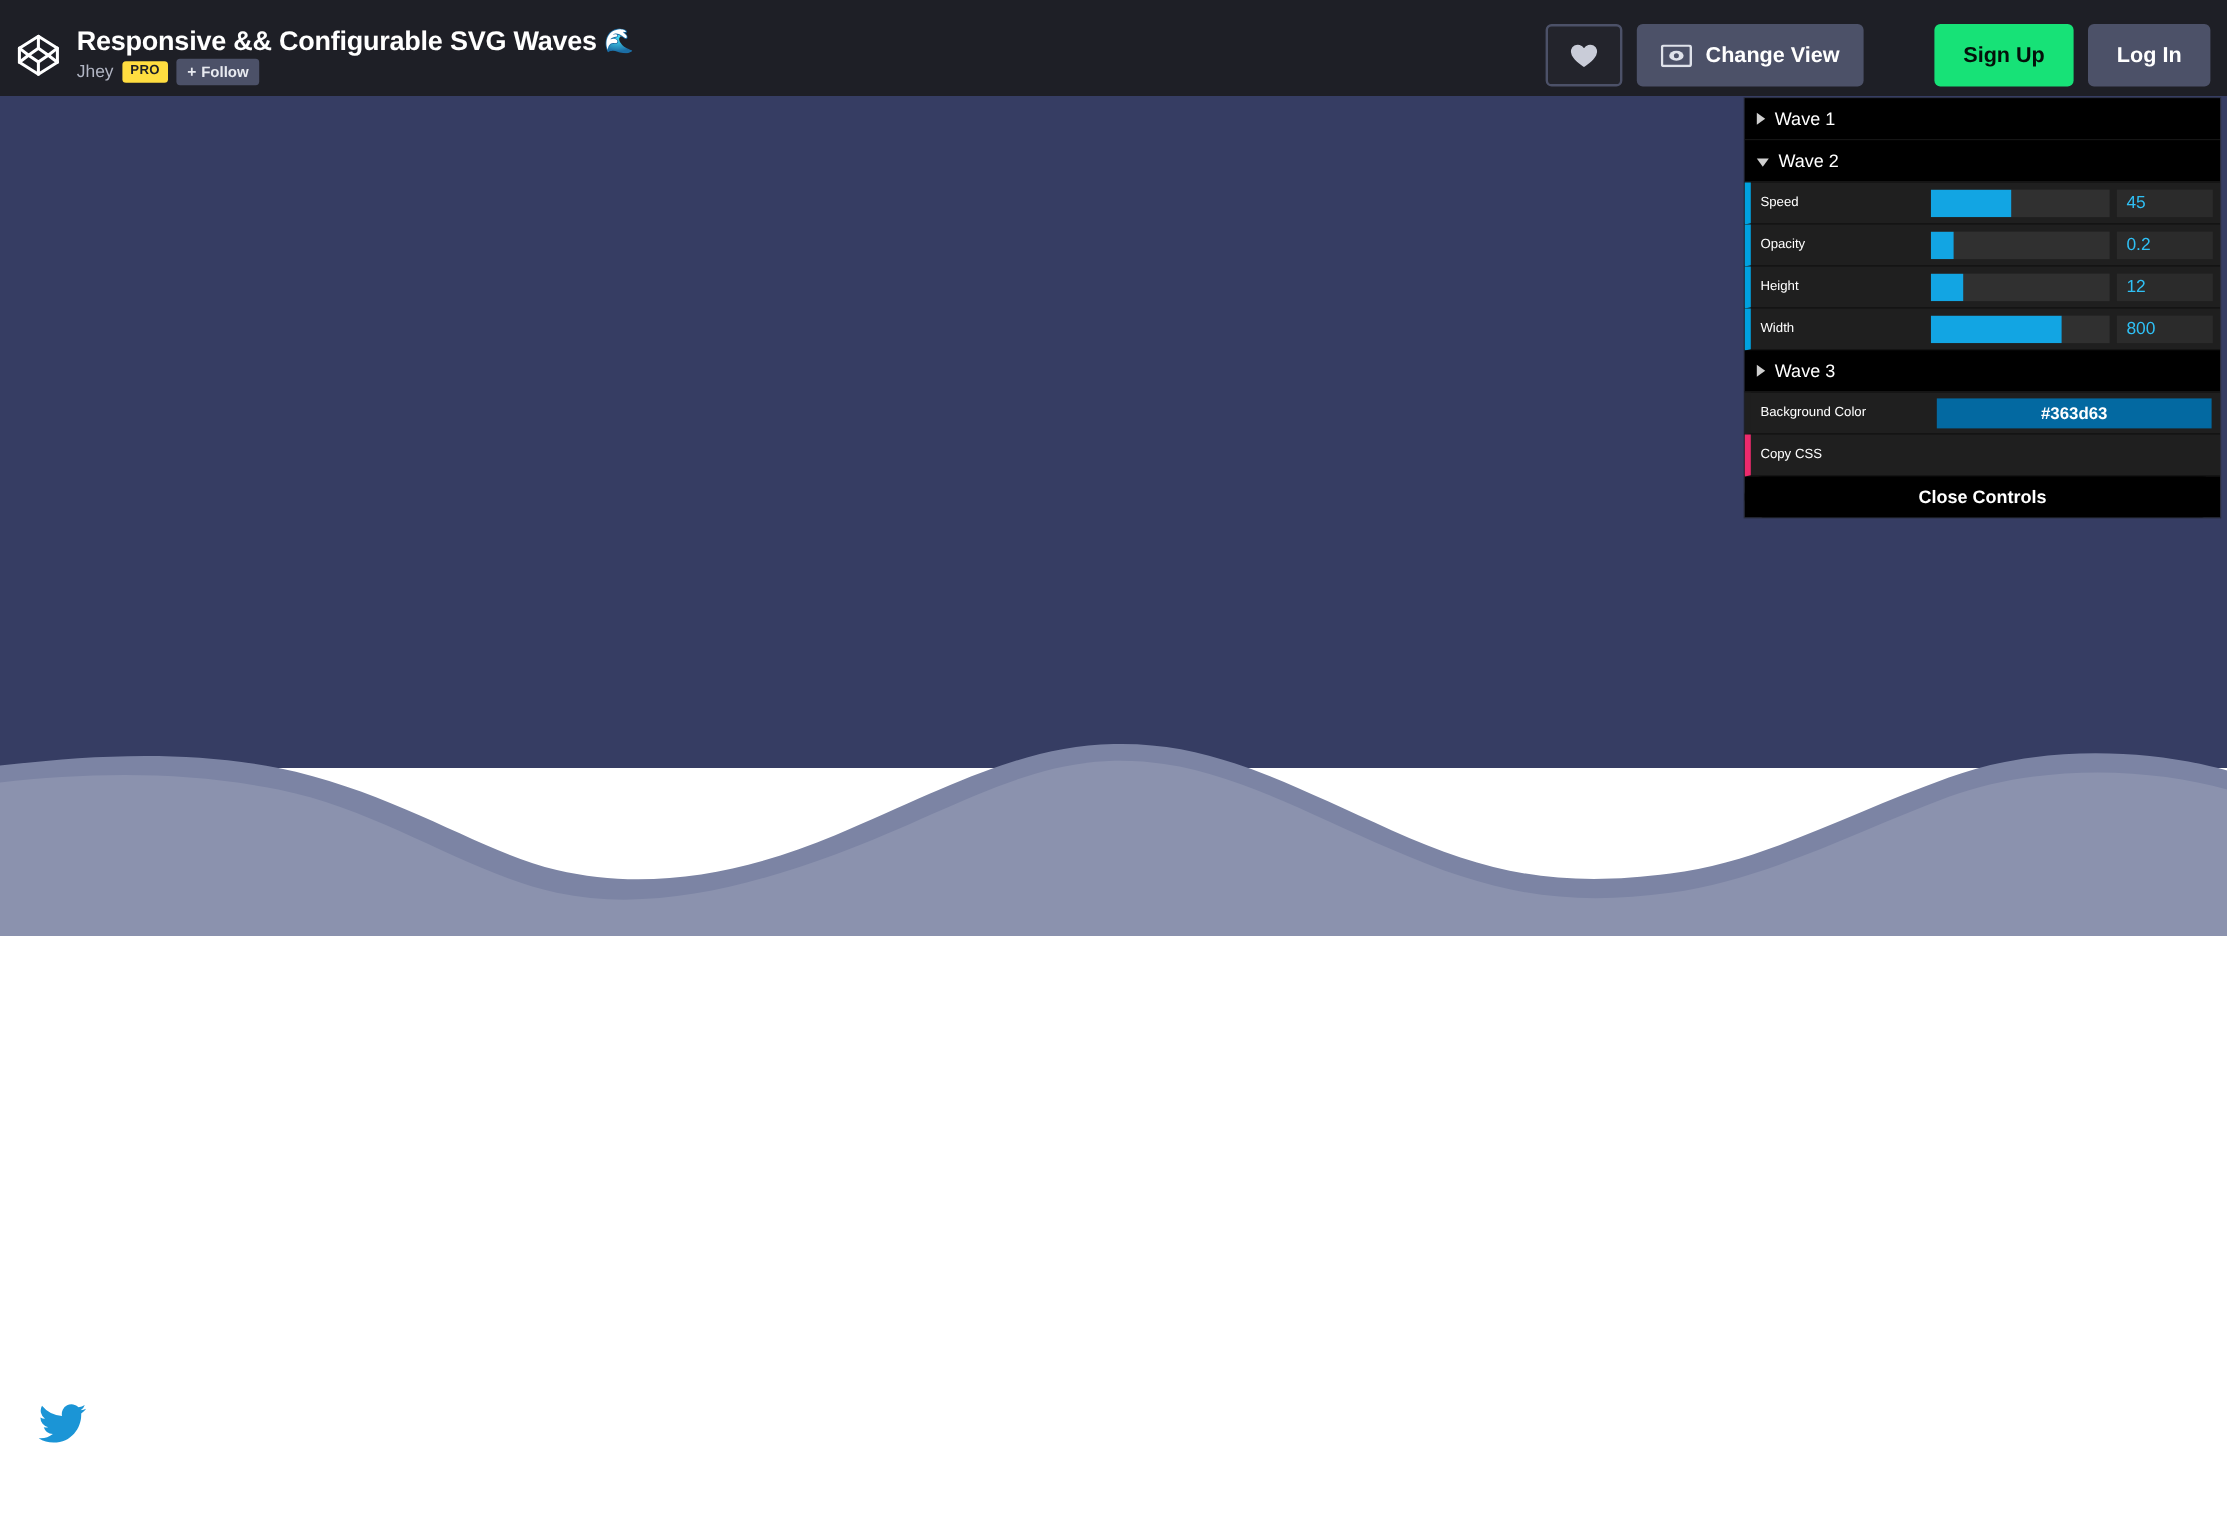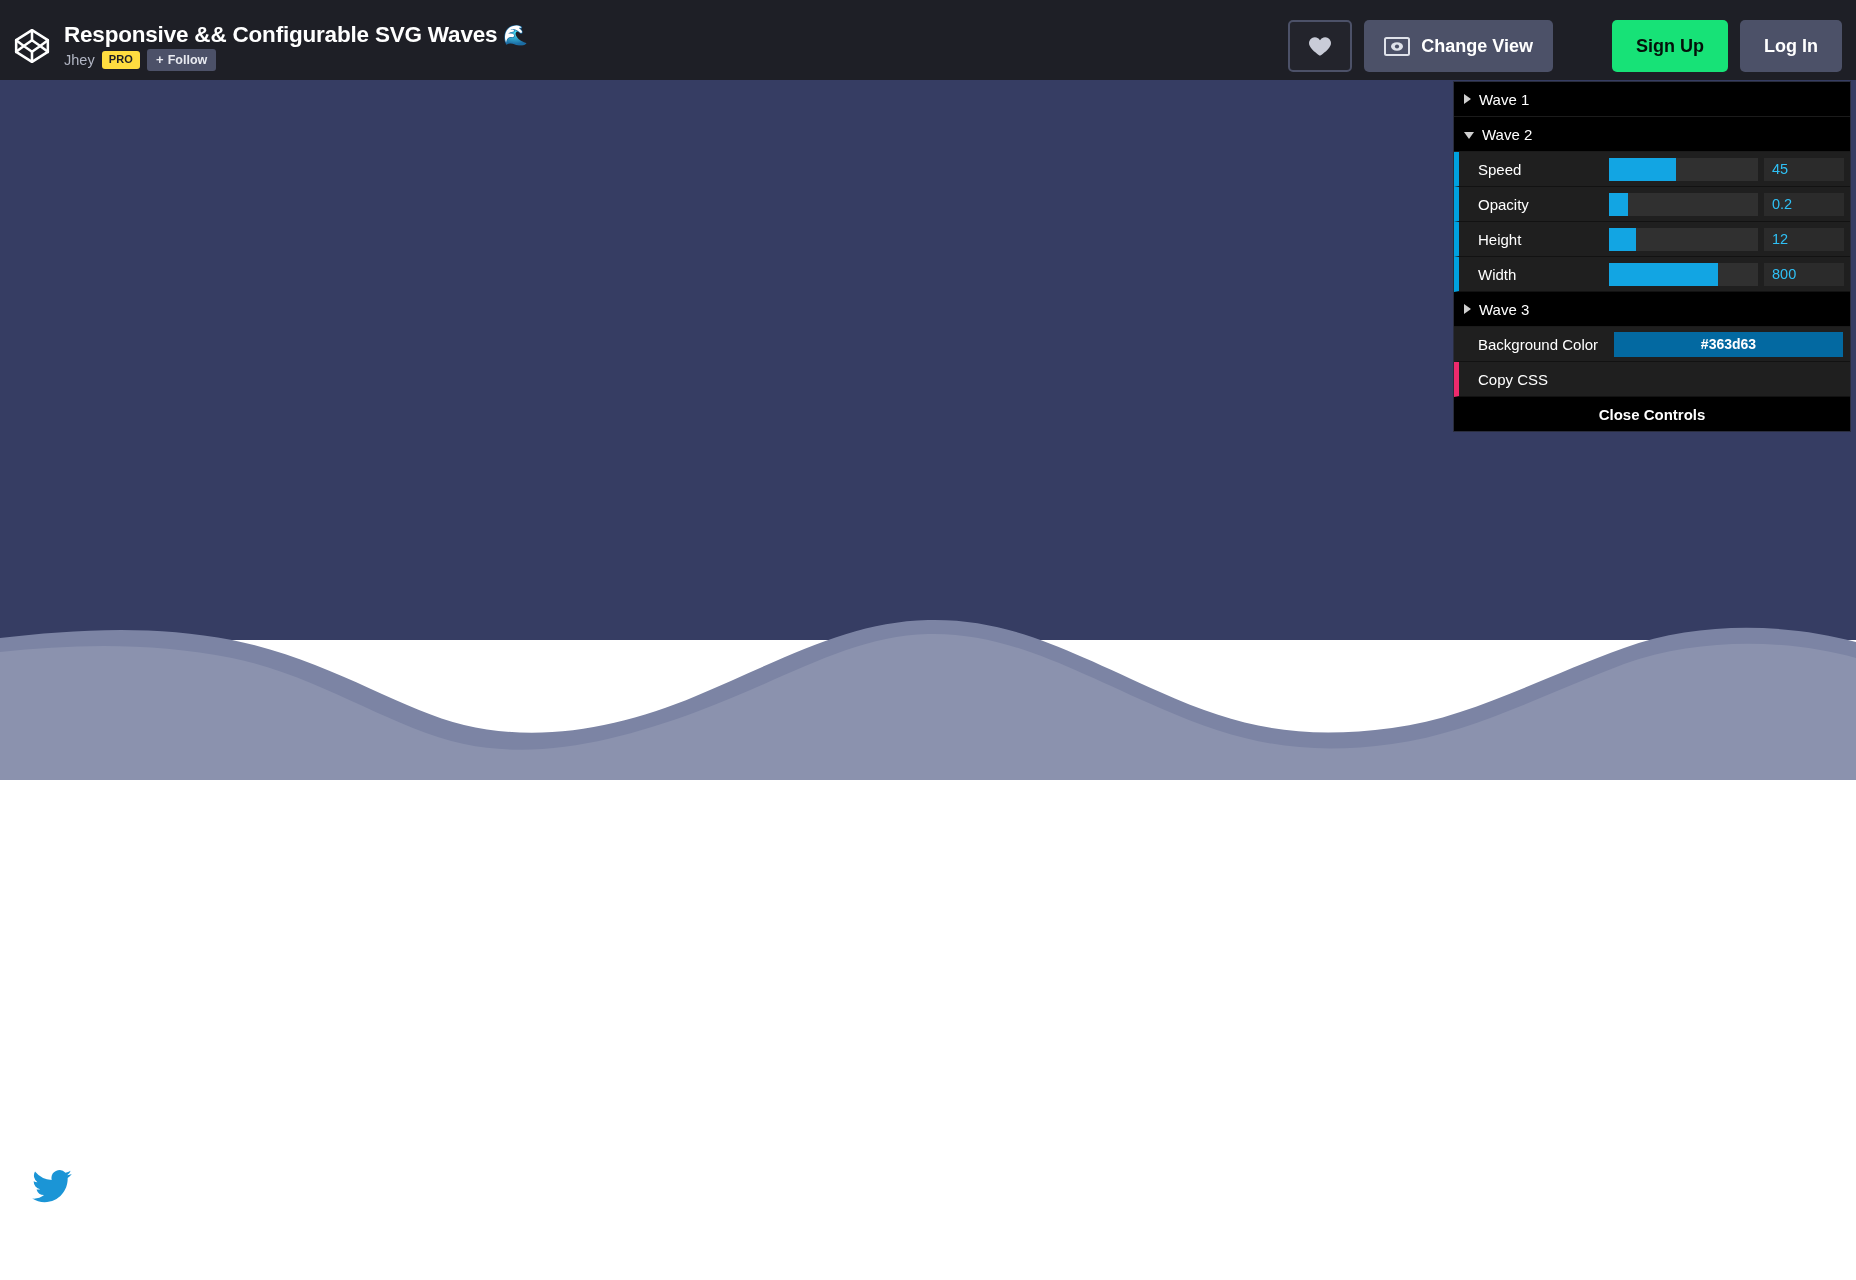--- a/index.html
+++ b/index.html
@@ -122,22 +122,22 @@
     margin-top:2px;
   }
 
   .ctl-row {
     display:flex; align-items:center;
     height:35px; background:#1f1f1f;
     border-left:5px solid #00a1e0;
     border-bottom:1px solid #121212;
   }
   .ctl-label {
-    color:#fff; font-size:15px;
-    width:150px; flex:0 0 auto; padding-left:19px;
+    color:#fff; font-size:11px;
+    width:150px; flex:0 0 auto; padding-left:8px;
   }
   .slider-track {
     position:relative; flex:1 1 auto;
     height:23px; background:#303030;
     margin-right:6px; overflow:hidden;
   }
   .slider-fill {
     position:absolute; left:0; top:0; bottom:0;
     background:#12a5e3;
   }

